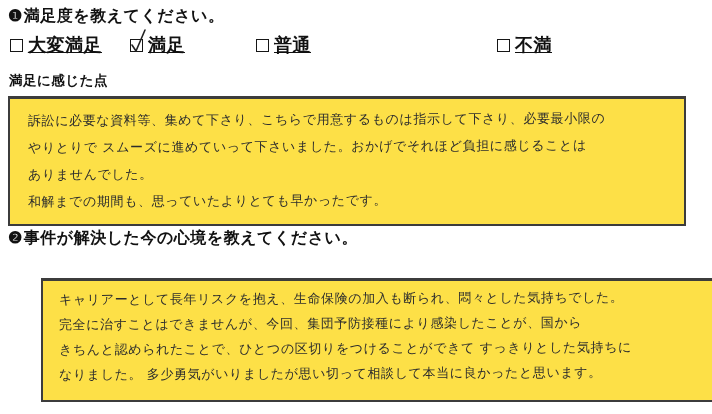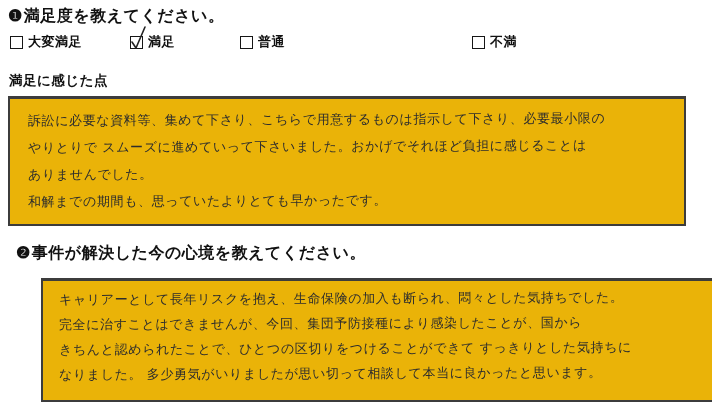--- a/index.html
+++ b/index.html
@@ -54,39 +54,40 @@
   }
   .tick {
     display: none;
     position: absolute;
     left: -3px;
     top: -13px;
     overflow: visible;
   }
   .option.checked .tick { display: block; }
   .olabel {
-    font-size: 13px;
+    font-size: 18px;
     font-weight: 600;
     letter-spacing: 0.5px;
+    text-decoration: underline;
   }
   .answer-heading {
     position: absolute;
     left: 9px;
     top: 72px;
     font-size: 13.5px;
     font-weight: 600;
     letter-spacing: 0.5px;
     text-align: right;
   }
   .answer-box {
     position: absolute;
     box-sizing: border-box;
     border: 2px solid #3c3c3c;
     border-top-width: 3px;
-    background: #eab308;
+    background: #fde047;
     overflow: hidden;
   }
   #box1 {
     left: 8px;
     top: 96px;
     width: 678px;
     height: 130px;
     padding: 8px 12px 0 18px;
   }
   #box2 {
@@ -102,21 +103,21 @@
     color: #2d2d2d;
     font-size: 13px;
     letter-spacing: 0.6px;
     white-space: nowrap;
     transform: rotate(-0.25deg);
     transform-origin: left center;
   }
   #box1 .hand { line-height: 27px; }
   #box2 .hand { line-height: 25px; }
   #q1-title { top: 6px; }
-  #q2-title { top: 243px; margin-left: 8px; }
+  #q2-title { top: 228px; }
 </style>
 </head>
 <body>
 
 <div id="page">
 
   <div class="q-title" id="q1-title">
     <span class="q-num">❶</span><span>満足度を教えてください。</span>
   </div>
 
@@ -131,29 +132,29 @@
 
     <div class="option checked" style="left:130px">
       <span class="cbox">
         <svg class="tick" width="22" height="28" viewBox="0 0 22 28">
             <path d="M4 18 L8 24 L17 3" fill="none" stroke="#222222" stroke-width="1.6" stroke-linecap="round" stroke-linejoin="round"></path>
           </svg>
       </span>
       <span class="olabel">満足</span>
     </div>
 
-    <div class="option" style="left:240px">
+    <div class="option" style="left:256px">
       <span class="cbox">
         
       </span>
       <span class="olabel">普通</span>
     </div>
 
 
-    <div class="option" style="left:472px">
+    <div class="option" style="left:497px">
       <span class="cbox">
         
       </span>
       <span class="olabel">不満</span>
     </div>
 
   </div>
 
   <div class="answer-heading">満足に感じた点</div>
 

